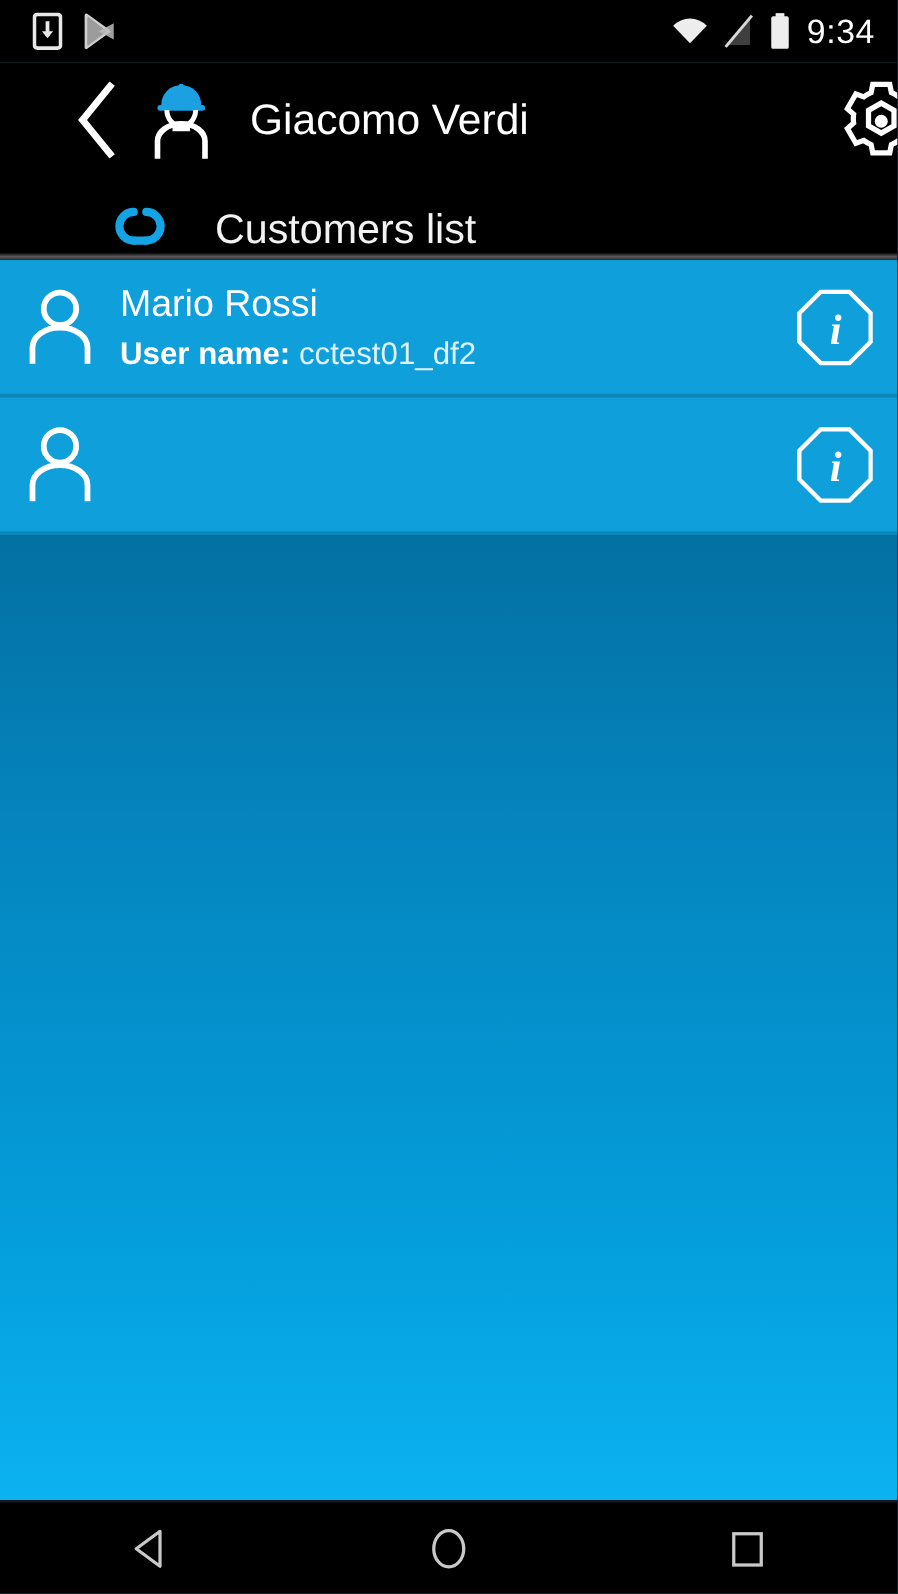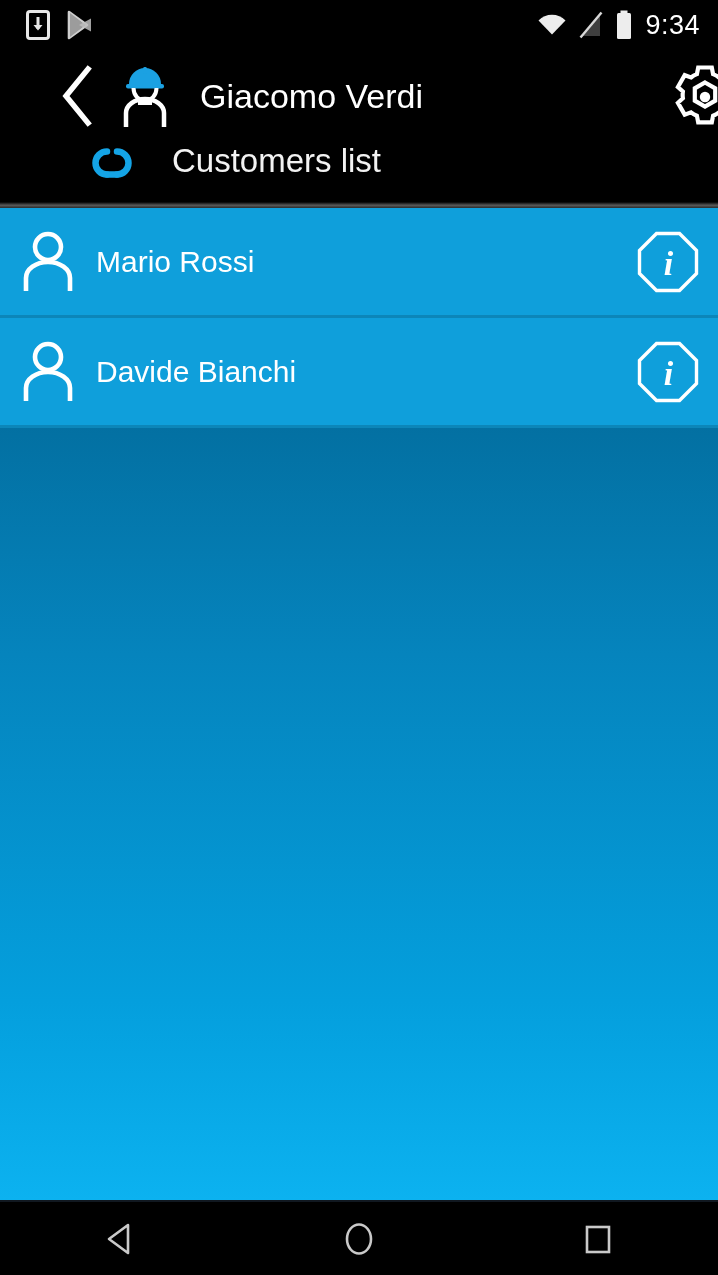--- a/index.html
+++ b/index.html
@@ -84,21 +84,21 @@
     position: absolute;
     right: 14px; top: 8px;
     width: 78px; height: 78px;
     display: flex; align-items: center; justify-content: center;
   }
   #section-row {
     position: absolute;
     left: 0; top: 92px;
     width: 718px; height: 60px;
     display: flex;
-    align-items: flex-start;
+    align-items: flex-end;
   }
   #section-icon {
     width: 60px;
     margin-left: 82px;
     display: flex; align-items: center; justify-content: center;
     flex: none;
   }
   #section-title {
     color: #f2f2f2;
     font-size: 33px;
@@ -322,40 +322,43 @@
         <div class="row-avatar">
           <svg width="52" height="62" viewBox="0 0 52 62">
             <g fill="none" stroke="#ffffff" stroke-width="4.6">
               <circle cx="26" cy="16" r="13"></circle>
               <path d="M4 60 L4 47 A22 16 0 0 1 48 47 L48 60"></path>
             </g>
           </svg>
         </div>
         <div class="row-text">
           <div class="row-name">Mario Rossi</div>
+          <div class="row-sub">
+            <span class="lbl">User name:</span>
+            <span class="val">cctest01_df2</span>
+          </div>
         </div>
         <div class="row-info">
           <svg width="62" height="62" viewBox="0 0 62 62">
             <path d="M19.5 2.5 H42.5 L59.5 19.5 V42.5 L42.5 59.5 H19.5 L2.5 42.5 V19.5 Z" fill="none" stroke="#ffffff" stroke-width="3.4"></path>
             <text x="31.5" y="44" font-family="Liberation Serif, serif" font-size="34" font-style="italic" font-weight="bold" fill="#ffffff" text-anchor="middle">i</text>
           </svg>
         </div>
       </div>
 
       <div class="list-row">
         <div class="row-avatar">
           <svg width="52" height="62" viewBox="0 0 52 62">
             <g fill="none" stroke="#ffffff" stroke-width="4.6">
               <circle cx="26" cy="16" r="13"></circle>
               <path d="M4 60 L4 47 A22 16 0 0 1 48 47 L48 60"></path>
             </g>
           </svg>
         </div>
         <div class="row-text">
-          <div class="row-name">Davide Bianchi</div>
         </div>
         <div class="row-info">
           <svg width="62" height="62" viewBox="0 0 62 62">
             <path d="M19.5 2.5 H42.5 L59.5 19.5 V42.5 L42.5 59.5 H19.5 L2.5 42.5 V19.5 Z" fill="none" stroke="#ffffff" stroke-width="3.4"></path>
             <text x="31.5" y="44" font-family="Liberation Serif, serif" font-size="34" font-style="italic" font-weight="bold" fill="#ffffff" text-anchor="middle">i</text>
           </svg>
         </div>
       </div>
 
     </div>

